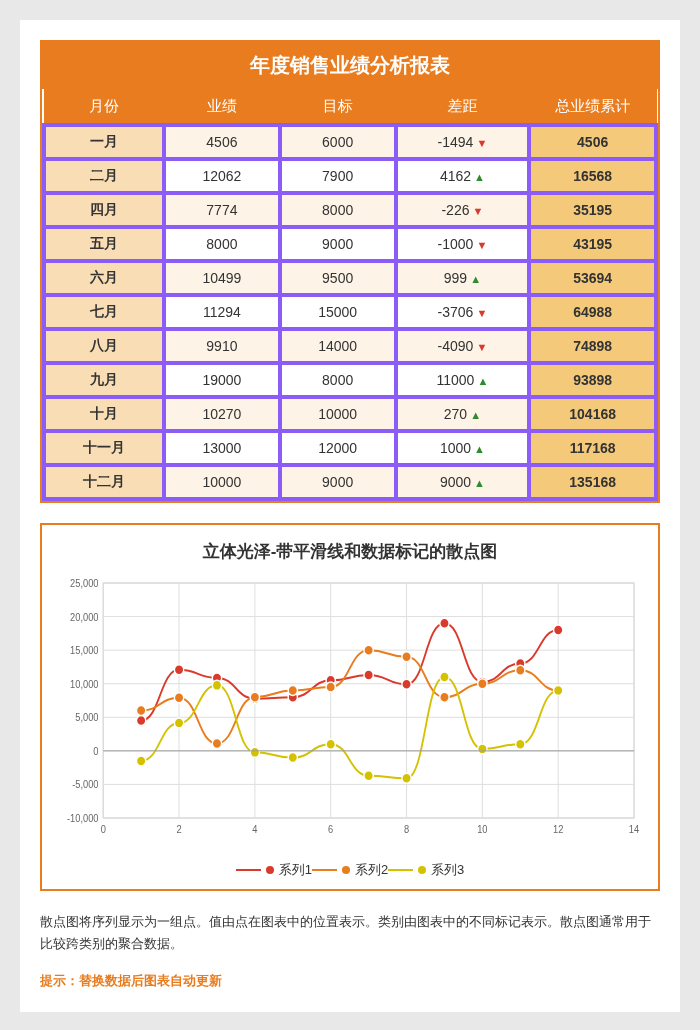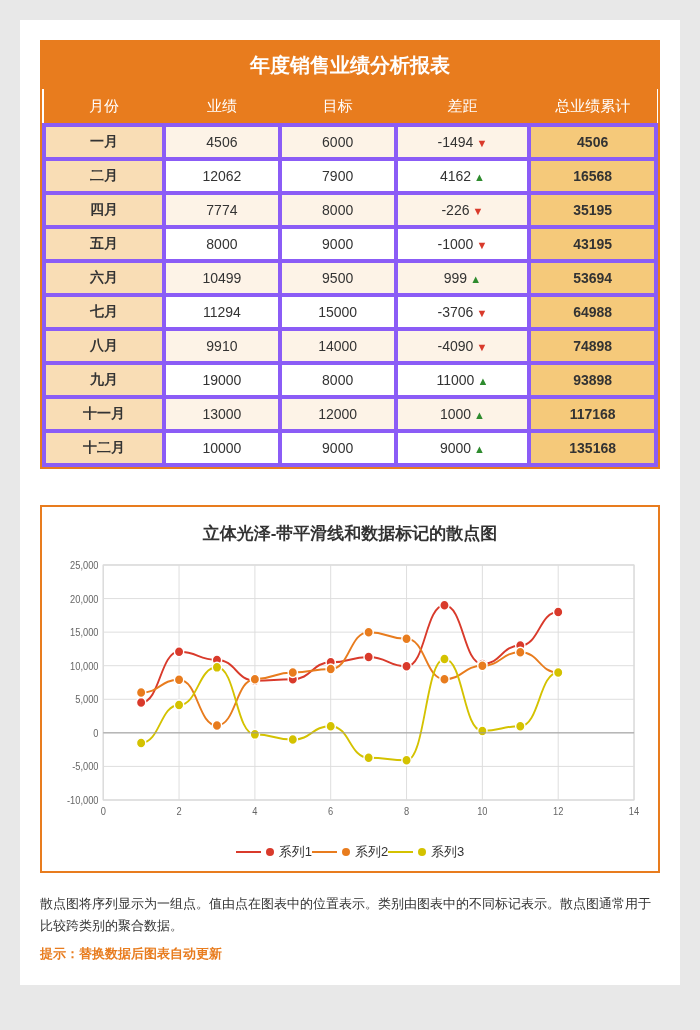--- a/index.html
+++ b/index.html
@@ -13,21 +13,21 @@
     }
 
     .page-container {
       background: #fff;
       padding: 20px;
     }
 
     
     .table-section {
       border: 2px solid #e87c1e;
-      margin-bottom: 36px;
+      margin-bottom: 20px;
     }
 
     .table-title {
       background: #e87c1e;
       color: #fff;
       text-align: center;
       font-size: 20px;
       font-weight: bold;
       padding: 10px 0;
     }
@@ -134,21 +134,21 @@
     .description {
       font-size: 13px;
       line-height: 1.7;
       color: #333;
       margin-top: 10px;
     }
 
     .highlight-tip {
       color: #e87c1e;
       font-weight: bold;
-      margin-top: 6px;
+      margin-top: 15px;
       font-size: 13px;
     }
   </style>
 </head>
 <body>
 
 <div class="page-container">
 
   <div class="table-section">
     <div class="table-title">年度销售业绩分析报表</div>
@@ -211,20 +211,27 @@
             <td>14000</td>
             <td>-4090<span style="color:#d93a2b;font-size:11px;"> ▼</span></td>
             <td class="col-total">74898</td>
           </tr>
           <tr>
             <td>九月</td>
             <td>19000</td>
             <td>8000</td>
             <td>11000<span style="color:#2e8b2e;font-size:11px;"> ▲</span></td>
             <td class="col-total">93898</td>
+          </tr>
+          <tr>
+            <td>十月</td>
+            <td>10270</td>
+            <td>10000</td>
+            <td>270<span style="color:#2e8b2e;font-size:11px;"> ▲</span></td>
+            <td class="col-total">104168</td>
           </tr>
           <tr>
             <td>十一月</td>
             <td>13000</td>
             <td>12000</td>
             <td>1000<span style="color:#2e8b2e;font-size:11px;"> ▲</span></td>
             <td class="col-total">117168</td>
           </tr>
           <tr>
             <td>十二月</td>

